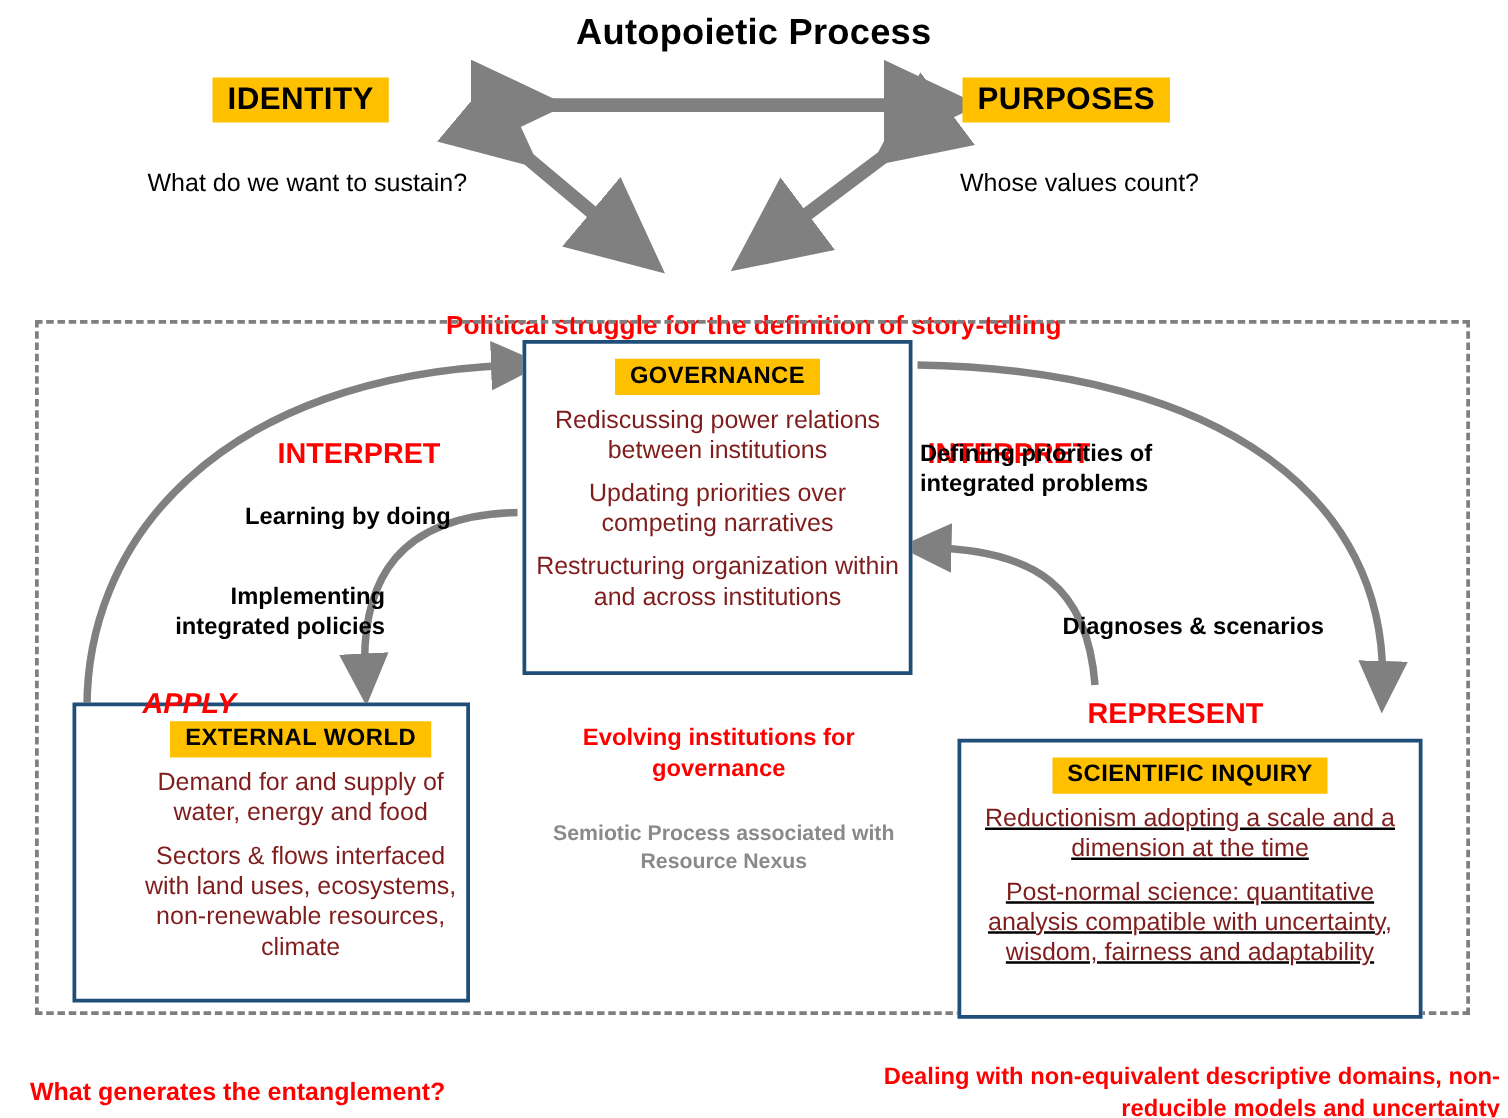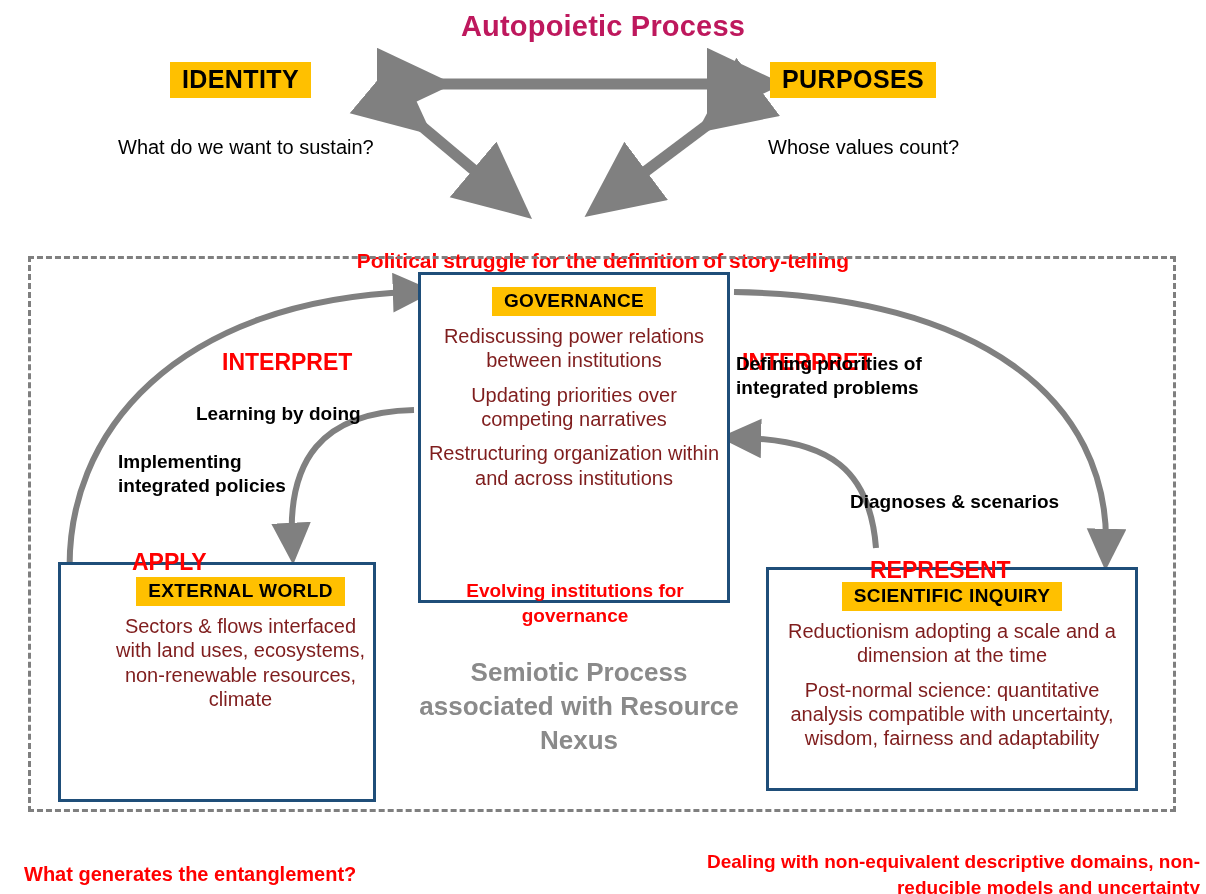--- a/index.html
+++ b/index.html
@@ -25,21 +25,21 @@
     pointer-events: none;
   }
   .abs { position: absolute; }
 
   .title-autopoietic {
     left: 0; top: 10px;
     width: 1206px;
     text-align: center;
     font-size: 29px;
     font-weight: bold;
-    color: #be185d;
+    color: #000000;
     letter-spacing: 0.2px;
   }
 
   .yellow-tag {
     background: #FFC000;
     font-weight: bold;
     color: #000000;
     display: inline-block;
     padding: 3px 12px 4px 12px;
     line-height: 1.15;
@@ -85,35 +85,36 @@
 
   .node-box {
     border: 3px solid #1F4E79;
     background: #ffffff;
     box-sizing: border-box;
     text-align: center;
   }
   .node-gov {
     left: 418px; top: 272px;
     width: 312px;
-    height: 331px;
+    height: 268px;
     padding-top: 8px;
   }
   .node-ext {
     left: 58px; top: 562px;
     width: 318px;
     height: 240px;
     padding-top: 8px;
     padding-left: 47px;
   }
   .node-sci {
-    left: 766px; top: 567px;
+    left: 766px; top: 591px;
     width: 372px;
     height: 224px;
     padding-top: 8px;
+    text-decoration: underline;
   }
 
   .node-title {
     font-size: 19px;
     margin: 4px auto 8px auto;
   }
   .node-line {
     font-size: 20px;
     color: #7f1d1d;
     line-height: 1.22;
@@ -126,41 +127,41 @@
   }
   .lbl-black {
     font-size: 19px;
     font-weight: bold;
     color: #000;
     line-height: 1.25;
   }
 
   .interpret-left { left: 222px; top: 318px; }
   .learning-by-doing { left: 196px; top: 388px; margin-top: 14px; }
-  .implementing { left: 118px; top: 450px; text-align: left; width: 190px; }
-  .apply { left: 132px; top: 518px; }
+  .implementing { left: 118px; top: 466px; text-align: right; width: 190px; }
+  .apply { left: 114px; top: 518px; font-style: italic; }
 
   .interpret-right { left: 742px; top: 318px; }
   .defining { left: 736px; top: 352px; text-align: left; width: 270px; }
   .diagnoses { left: 850px; top: 490px; }
   .represent { left: 870px; top: 526px; }
 
   .evolving {
     left: 430px; top: 548px;
     width: 290px;
     text-align: center;
     font-size: 19px;
     line-height: 1.3;
   }
 
   .semiotic {
     left: 414px; top: 656px;
     width: 330px;
     text-align: center;
-    font-size: 26px;
+    font-size: 17px;
     font-weight: bold;
     color: #8a8a8a;
     line-height: 1.3;
   }
 
   .bottom-left-q {
     left: 24px; top: 832px;
     font-size: 20px;
   }
   .bottom-right-q {
@@ -226,20 +227,21 @@
 
   <div class="abs node-box node-gov">
     <div class="node-title yellow-tag">GOVERNANCE</div>
     <div class="node-line">Rediscussing power relations between institutions</div>
     <div class="node-line">Updating priorities over competing narratives</div>
     <div class="node-line">Restructuring organization within and across institutions</div>
   </div>
 
   <div class="abs node-box node-ext">
     <div class="node-title yellow-tag">EXTERNAL WORLD</div>
+    <div class="node-line">Demand for and supply of water, energy and food</div>
     <div class="node-line">Sectors &amp; flows interfaced with land uses, ecosystems, non-renewable resources, climate</div>
   </div>
 
   <div class="abs node-box node-sci">
     <div class="node-title yellow-tag">SCIENTIFIC INQUIRY</div>
     <div class="node-line">Reductionism adopting a scale and a dimension at the time</div>
     <div class="node-line">Post-normal science: quantitative analysis compatible with uncertainty, wisdom, fairness and adaptability</div>
   </div>
 
   <div class="abs red-text lbl-red-big interpret-left">INTERPRET</div>

